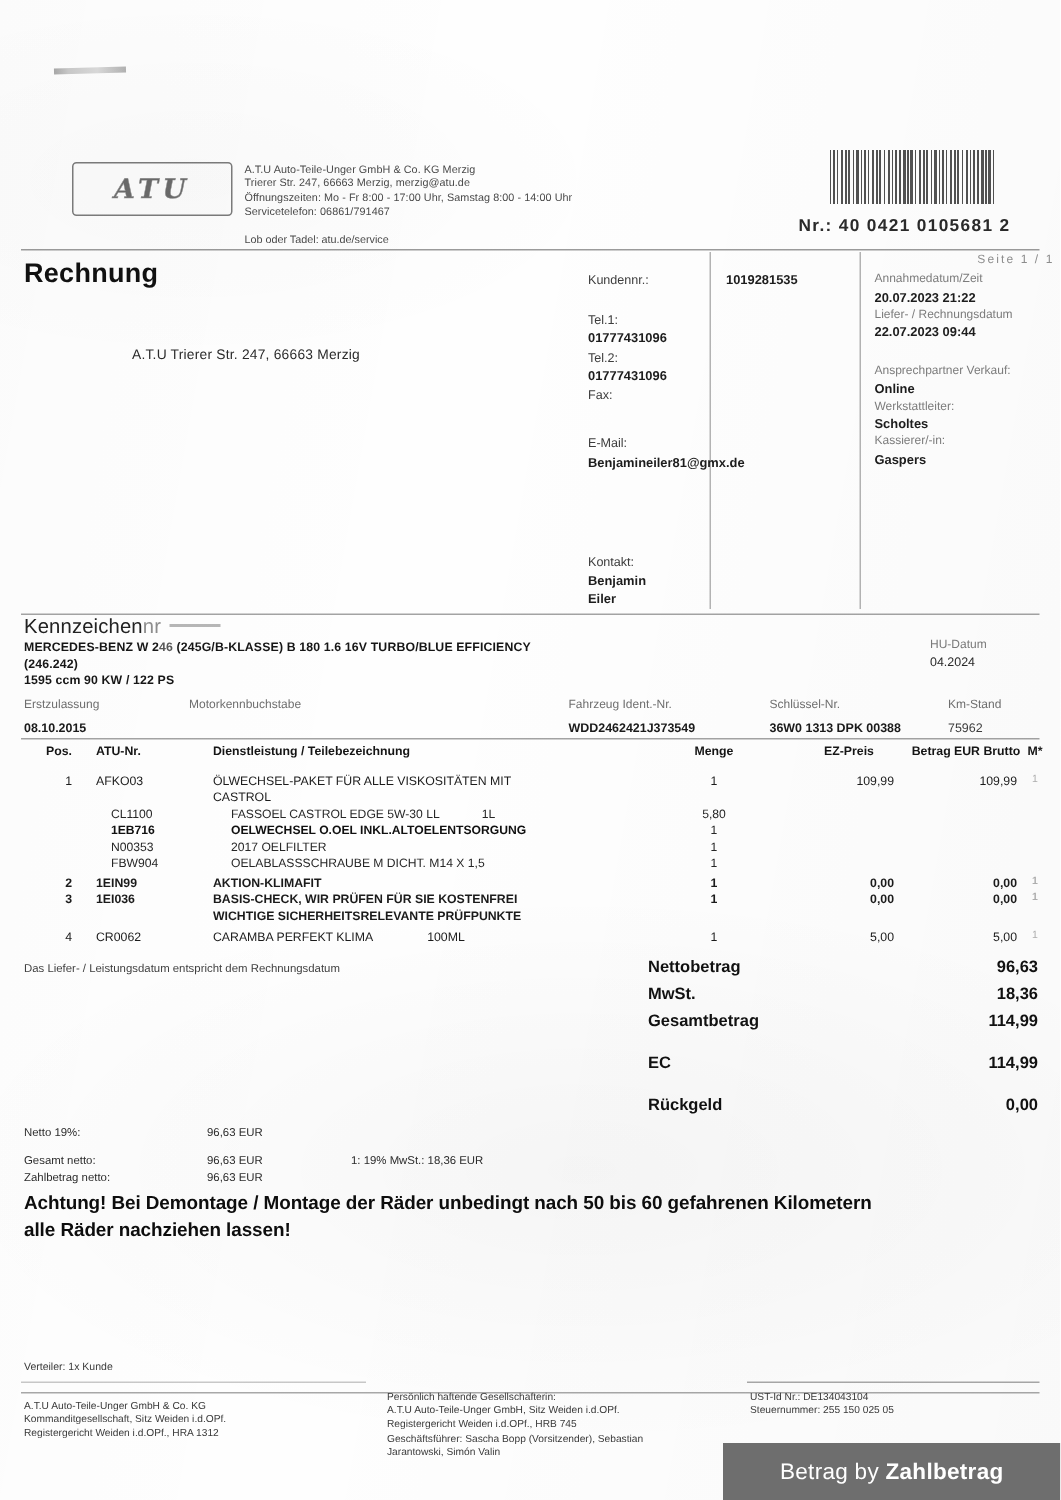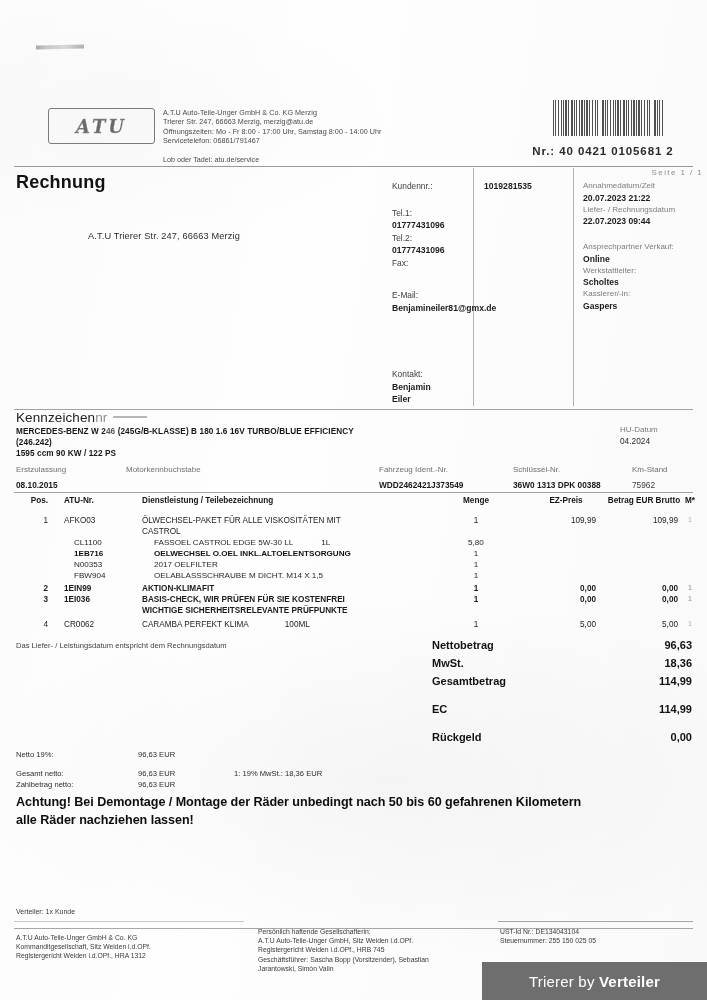--- a/index.html
+++ b/index.html
@@ -470,16 +470,16 @@
     <div class="foot-t">Geschäftsführer: Sascha Bopp (Vorsitzender), Sebastian</div>
     <div class="foot-t">Jarantowski, Simón Valin</div>
   </div>
 
   <div id="foot-r" class="abs">
     <div class="foot-t">UST-Id Nr.: DE134043104</div>
     <div class="foot-t">Steuernummer: 255 150 025 05</div>
   </div>
 
   <div id="watermark" class="abs">
-    <span><span>Trierer by </span><b>Verteiler</b></span>
+    <span><span>Betrag by </span><b>Zahlbetrag</b></span>
   </div>
 
 </div>
 
 </body></html>

